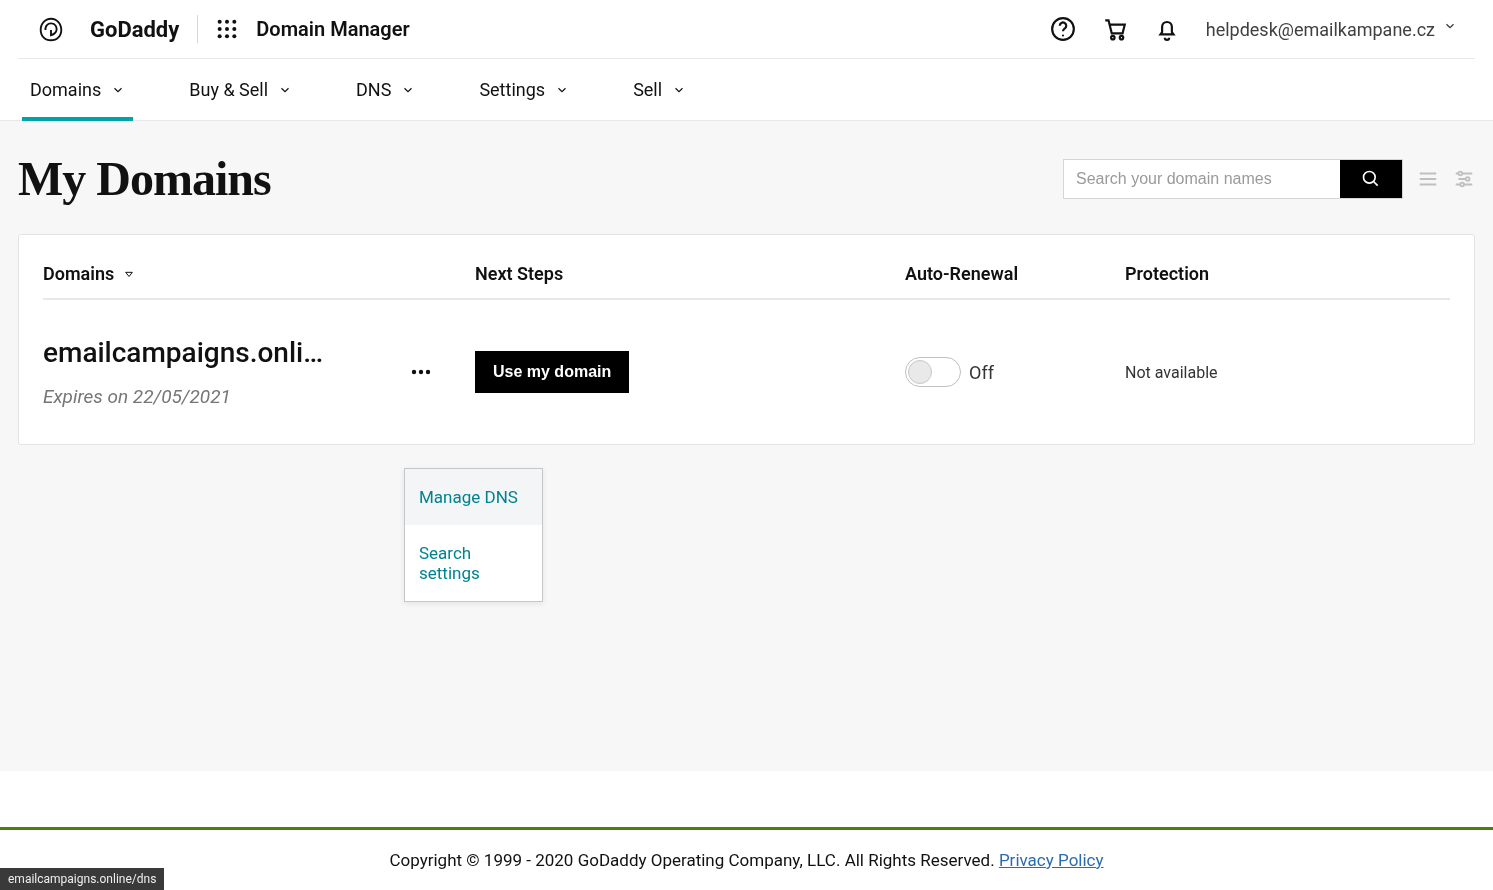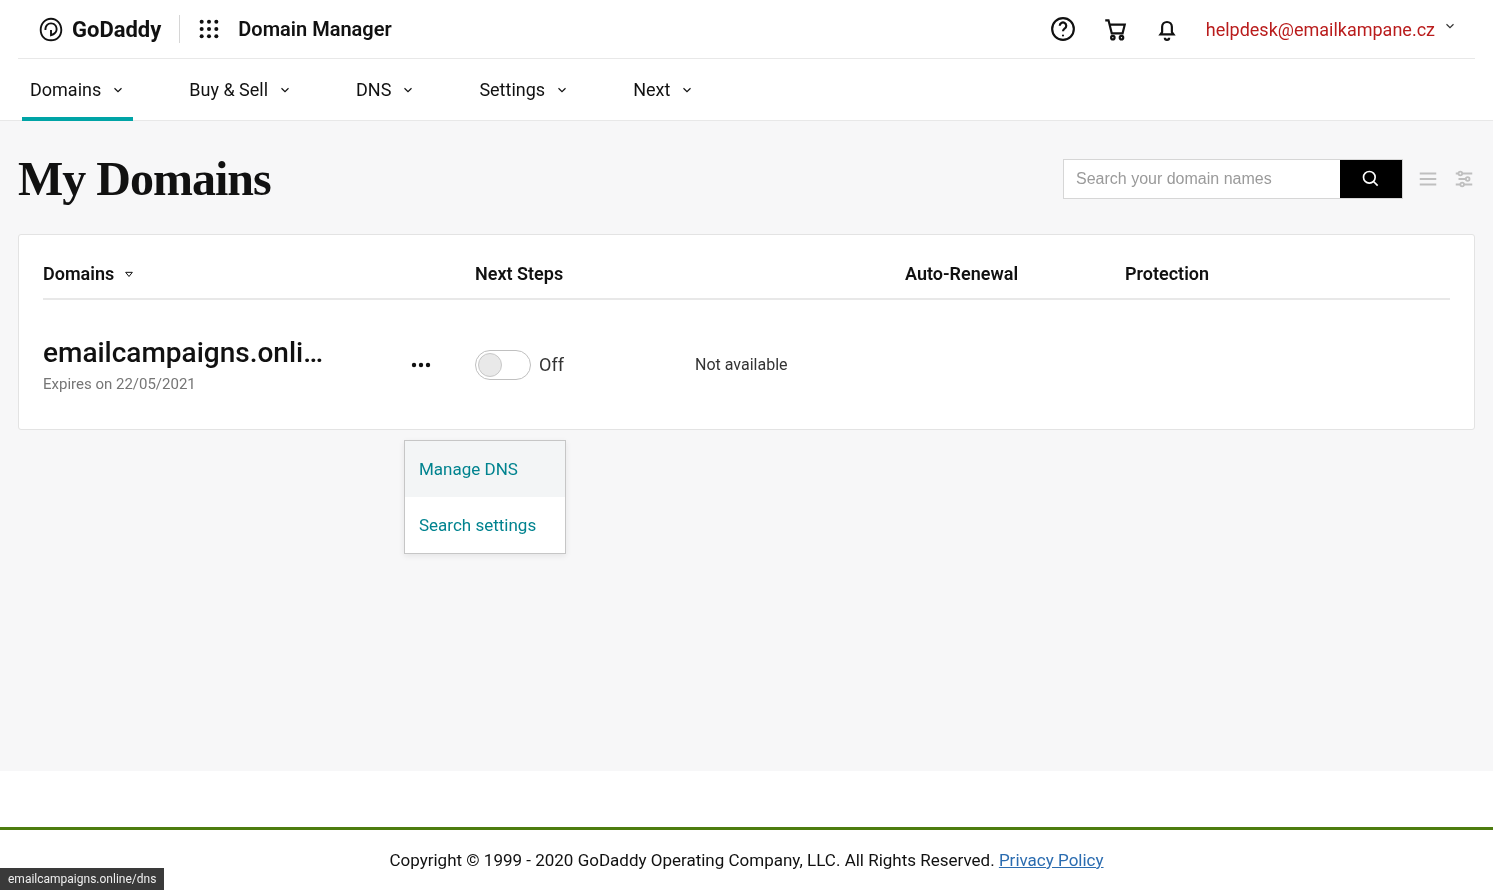--- a/index.html
+++ b/index.html
@@ -22,21 +22,21 @@
       margin: 0 18px;
     }
     .header-left {
       display: flex;
       align-items: center;
       gap: 18px;
     }
     .logo {
       display: flex;
       align-items: center;
-      gap: 6px;
+      gap: 24px;
       font-weight: 700;
       font-size: 22px;
     }
     .logo-mark {
       width: 30px;
       height: 30px;
     }
     .vsep {
       width: 1px;
       height: 28px;
@@ -65,21 +65,21 @@
       height: 26px;
       display: flex;
       align-items: center;
       justify-content: center;
       cursor: pointer;
     }
     .account {
       display: flex;
       gap: 8px;
       font-size: 18px;
-      color: #b91c1c;
+      color: #404040;
       cursor: pointer;
     }
     
     .nav {
       display: flex;
       gap: 48px;
       padding: 0 22px;
       border-bottom: 1px solid #e8e8e8;
       background: #fff;
     }
@@ -192,23 +192,24 @@
     .domain-name {
       font-size: 28px;
       font-weight: 500;
       color: #111;
       white-space: nowrap;
       overflow: hidden;
       text-overflow: ellipsis;
       max-width: 300px;
     }
     .domain-sub {
-      font-size: 15px;
+      font-size: 19px;
       color: #767676;
-      margin-top: 6px;
+      margin-top: 16px;
+      font-style: italic;
     }
     .col-domain-cell { flex: 0 0 432px; display: flex; align-items: center; justify-content: space-between; padding-right: 40px;}
     .dots-btn {
       width: 28px; height: 28px;
       display: flex; align-items: center; justify-content: center;
       cursor: pointer;
     }
     .col-next-cell { flex: 0 0 430px; }
     .use-btn {
       background: #000;
@@ -234,23 +235,23 @@
       background: #e9e9e9;
       border: 1px solid #c8c8c8;
       position: absolute;
       top: 2px; left: 2px;
     }
     .toggle-label { font-size: 18px; color: #333; }
     .col-prot-cell { flex: 1; font-size: 16px; color: #333; }
     
     .dropdown {
       position: absolute;
-      top: 440px;
+      top: 468px;
       left: 404px;
-      width: 162px;
+      width: 139px;
       background: #fff;
       border: 1px solid #c6c6c6;
       box-shadow: 0 2px 6px rgba(0,0,0,0.08);
       z-index: 10;
     }
     .dropdown-item {
       padding: 18px 14px;
       font-size: 17px;
       color: #00838f;
       cursor: pointer;
@@ -355,21 +356,21 @@
         <path d="M6 9l6 6 6-6" fill="none" stroke="#111" stroke-width="2"></path>
       </svg>
   </div>
   <div class="nav-item">
     <span>Settings</span>
     <svg class="chevron" viewBox="0 0 24 24">
         <path d="M6 9l6 6 6-6" fill="none" stroke="#111" stroke-width="2"></path>
       </svg>
   </div>
   <div class="nav-item">
-    <span>Next</span>
+    <span>Sell</span>
     <svg class="chevron" viewBox="0 0 24 24">
         <path d="M6 9l6 6 6-6" fill="none" stroke="#111" stroke-width="2"></path>
       </svg>
   </div>
 </div>
 
 <div class="main">
   <div class="main-head">
     <h1 class="page-title">My Domains</h1>
     <div class="search-wrap">
@@ -414,20 +415,23 @@
           <div class="domain-sub">Expires on 22/05/2021</div>
         </div>
         <div class="dots-btn">
           <svg viewBox="0 0 24 24" width="24" height="24">
             <circle cx="5" cy="12" r="2.2" fill="#111"></circle>
               <circle cx="12" cy="12" r="2.2" fill="#111"></circle>
               <circle cx="19" cy="12" r="2.2" fill="#111"></circle>
           </svg>
         </div>
       </div>
+      <div class="col-next-cell">
+        <button class="use-btn">Use my domain</button>
+      </div>
       <div class="col-auto-cell">
         <div class="toggle">
           <div class="toggle-knob"></div>
         </div>
         <span class="toggle-label">Off</span>
       </div>
       <div class="col-prot-cell">Not available</div>
     </div>
   </div>
 </div>

